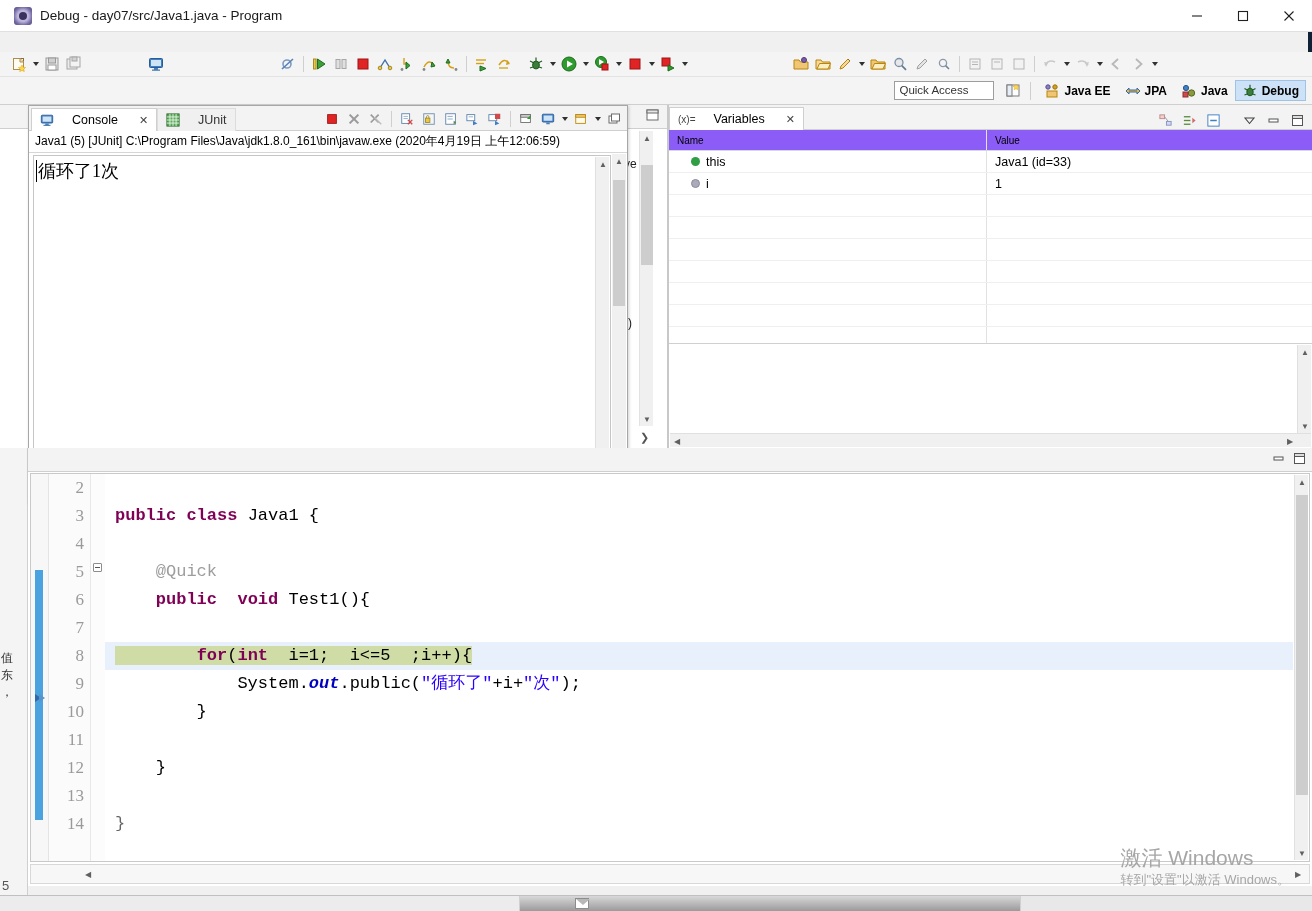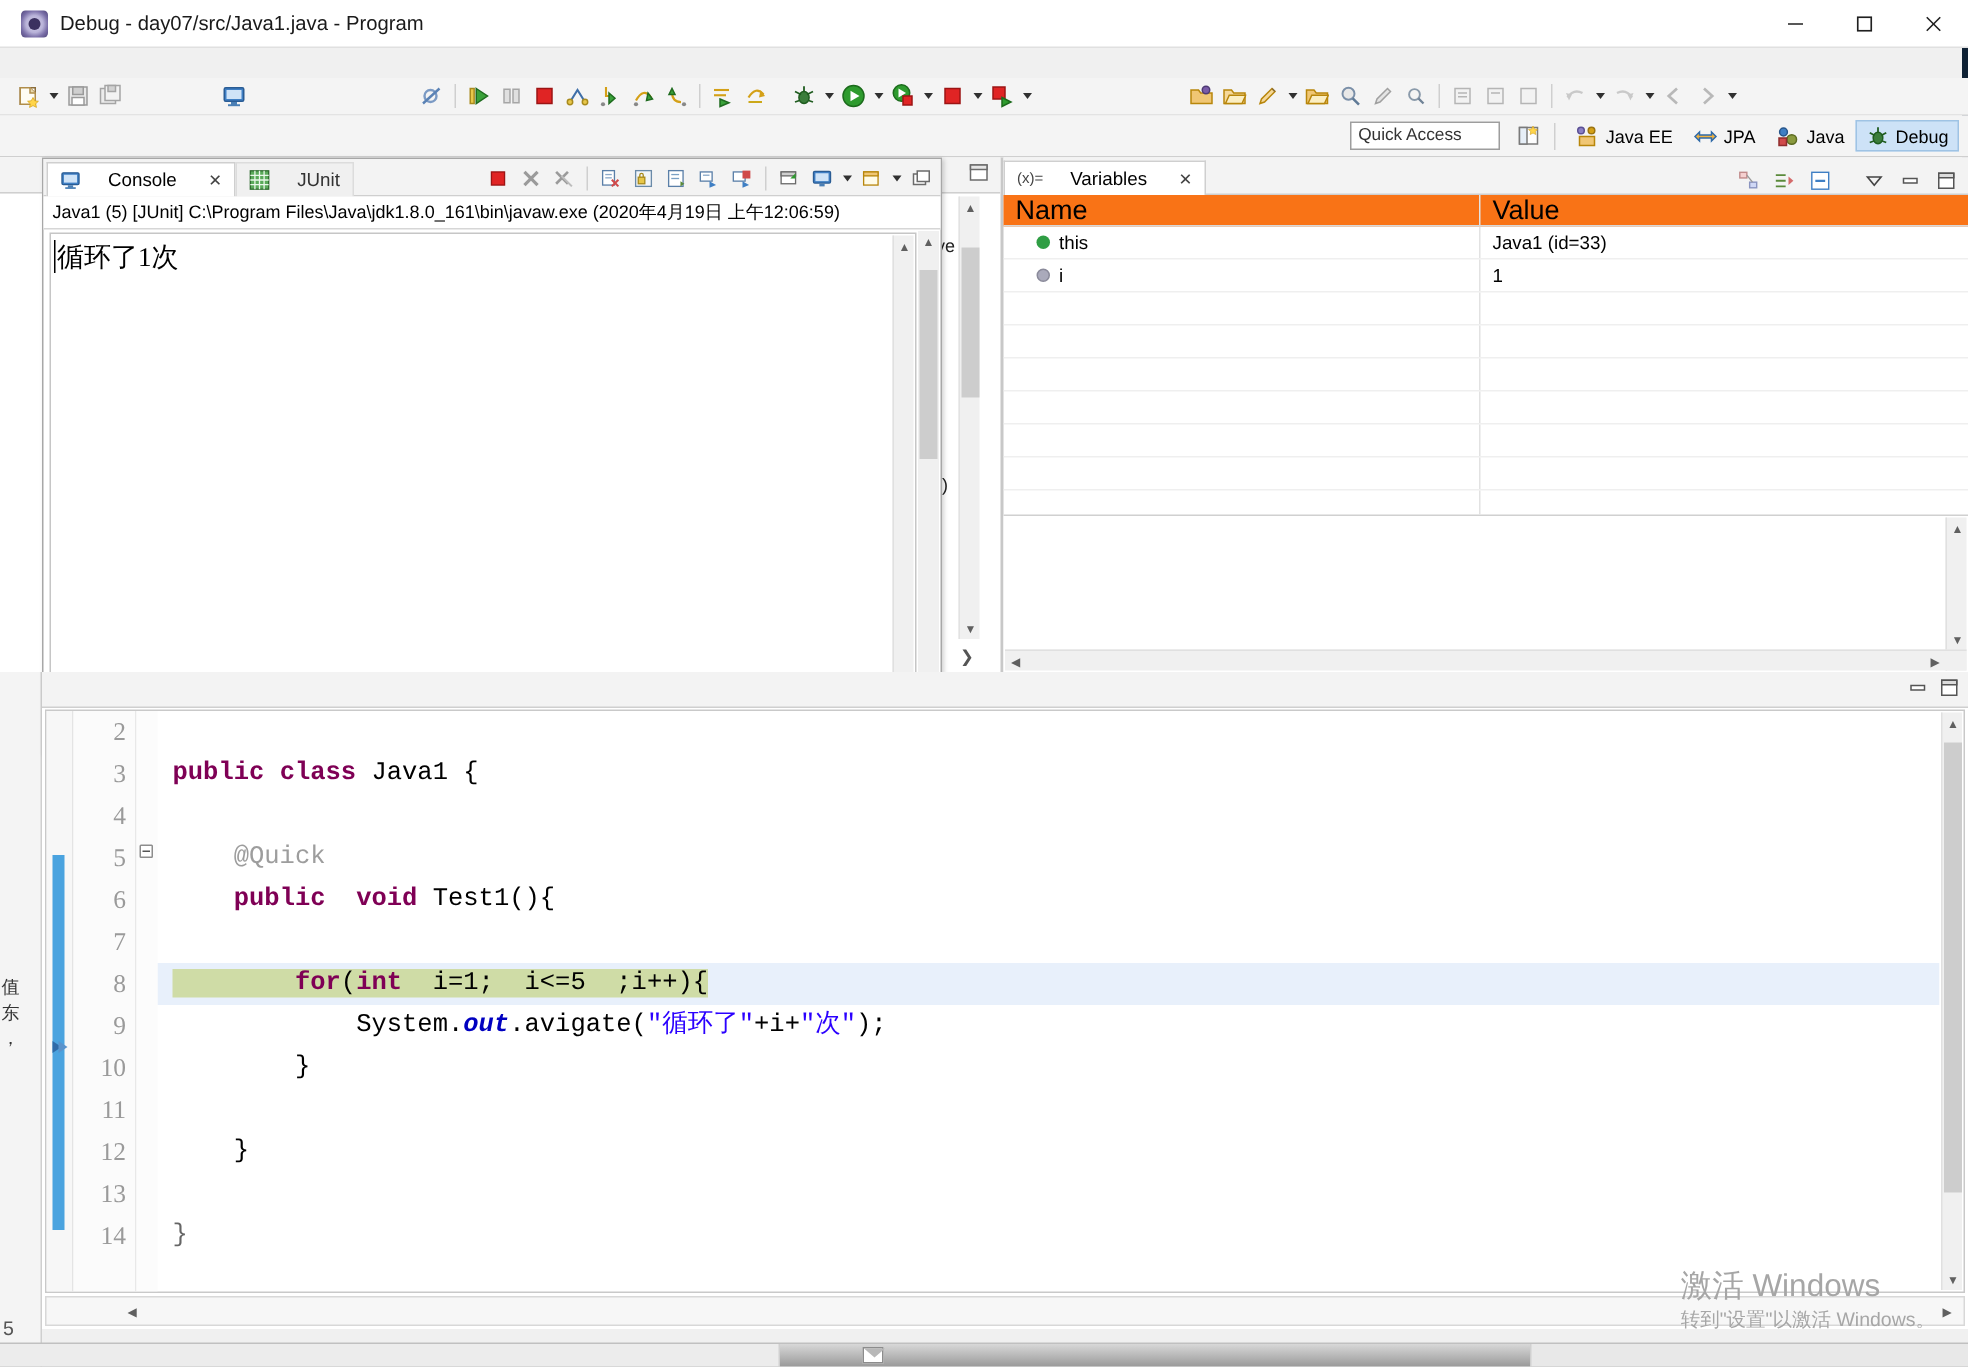--- a/index.html
+++ b/index.html
@@ -87,21 +87,21 @@
     font-size:11.5px; color:#333; padding:0 4px; line-height:17px;
     font-family:"Liberation Sans", sans-serif;
   }
   .qa-gap{ width:8px; }
   .persp-open{
     width:22px; height:20px; display:flex; align-items:center; justify-content:center;
   }
   .persp-sep{ width:1px; height:18px; background:#cfcfcf; margin:0 6px; }
   .persp{
     display:flex; align-items:center; gap:4px; height:21px; padding:0 6px;
-    font-size:12px; color:#000; border:1px solid transparent;
+    font-size:12px; color:#000; border:1px solid transparent;font-weight:bold;
   }
   .persp.active{ background:#cde2f7; border:1px solid #9fc3e4; }
   .ptab{
     display:flex; align-items:center; gap:18px; height:23px; padding:0 8px;
     font-size:12.5px; background:#fff; border:1px solid #cfcfcf; border-bottom:none;
     position:relative; top:1px;
   }
   .ptab.inactive{ background:#f0f0f0; border-color:#dcdcdc; color:#333; }
   .ptab .closex{ font-size:11px; color:#444; margin-left:3px; }
 
@@ -179,22 +179,22 @@
     position:absolute; left:668px; top:105px; width:644px; height:343px;
     background:#fff; border-left:1px solid #c8c8c8;
   }
   #var-tabrow{
     position:absolute; left:0; top:0; width:100%; height:25px; background:#f3f3f3;
     border-bottom:1px solid #cfcfcf; display:flex; align-items:flex-end;
   }
   .var-tools{ position:absolute; right:4px; top:4px; display:flex; align-items:center; gap:2px; }
   #var-header{
     position:absolute; left:0; top:25px; width:100%; height:21px;
-    background:#f97316; border-bottom:1px solid #d8d8d8; display:flex;
-    font-size:18px; color:#000;
+    background:#8b5cf6; border-bottom:1px solid #d8d8d8; display:flex;
+    font-size:10px; color:#000;
   }
   .vcol-name{ width:318px; padding-left:8px; line-height:21px; border-right:1px solid #e2e2e2;}
   .vcol-val{ flex:1; padding-left:8px; line-height:21px; }
   #var-rows{
     position:absolute; left:0; top:46px; width:100%; bottom:105px; overflow:hidden;
   }
   .vrow{ height:22px; display:flex; border-bottom:1px solid #efefef; font-size:12.5px; }
   .vrow .c1{ width:318px; border-right:1px solid #e2e2e2; display:flex; align-items:center; padding-left:22px; gap:6px;}
   .vrow .c2{ flex:1; display:flex; align-items:center; padding-left:8px; }
   .vdot{ width:9px; height:9px; border-radius:50%; display:inline-block; }
@@ -999,21 +999,21 @@
         <div class="cline"></div>
 
         <div class="cline"><span class="ann">    @Quick</span></div>
 
         <div class="cline"><span class="plain">    </span><span class="kw">public</span><span class="plain">  </span><span class="kw">void</span><span class="plain"> Test1(){</span></div>
 
         <div class="cline"></div>
 
         <div class="cline hl-line"><span class="hl-stmt"><span class="plain">        </span><span class="kw">for</span><span class="plain">(</span><span class="kw">int</span><span class="plain">  i=1;  i&lt;=5  ;i++){</span></span></div>
 
-        <div class="cline"><span class="plain">            System.</span><span class="fld">out</span><span class="plain">.avigate(</span><span class="str">"循环了"</span><span class="plain">+i+</span><span class="str">"次"</span><span class="plain">);</span></div>
+        <div class="cline"><span class="plain">            System.</span><span class="fld">out</span><span class="plain">.public(</span><span class="str">"循环了"</span><span class="plain">+i+</span><span class="str">"次"</span><span class="plain">);</span></div>
 
         <div class="cline"><span class="plain">        }</span></div>
 
         <div class="cline"></div>
 
         <div class="cline"><span class="plain">    }</span></div>
 
         <div class="cline"></div>
 
         <div class="cline" style="opacity:.6;"><span class="plain">}</span></div>

